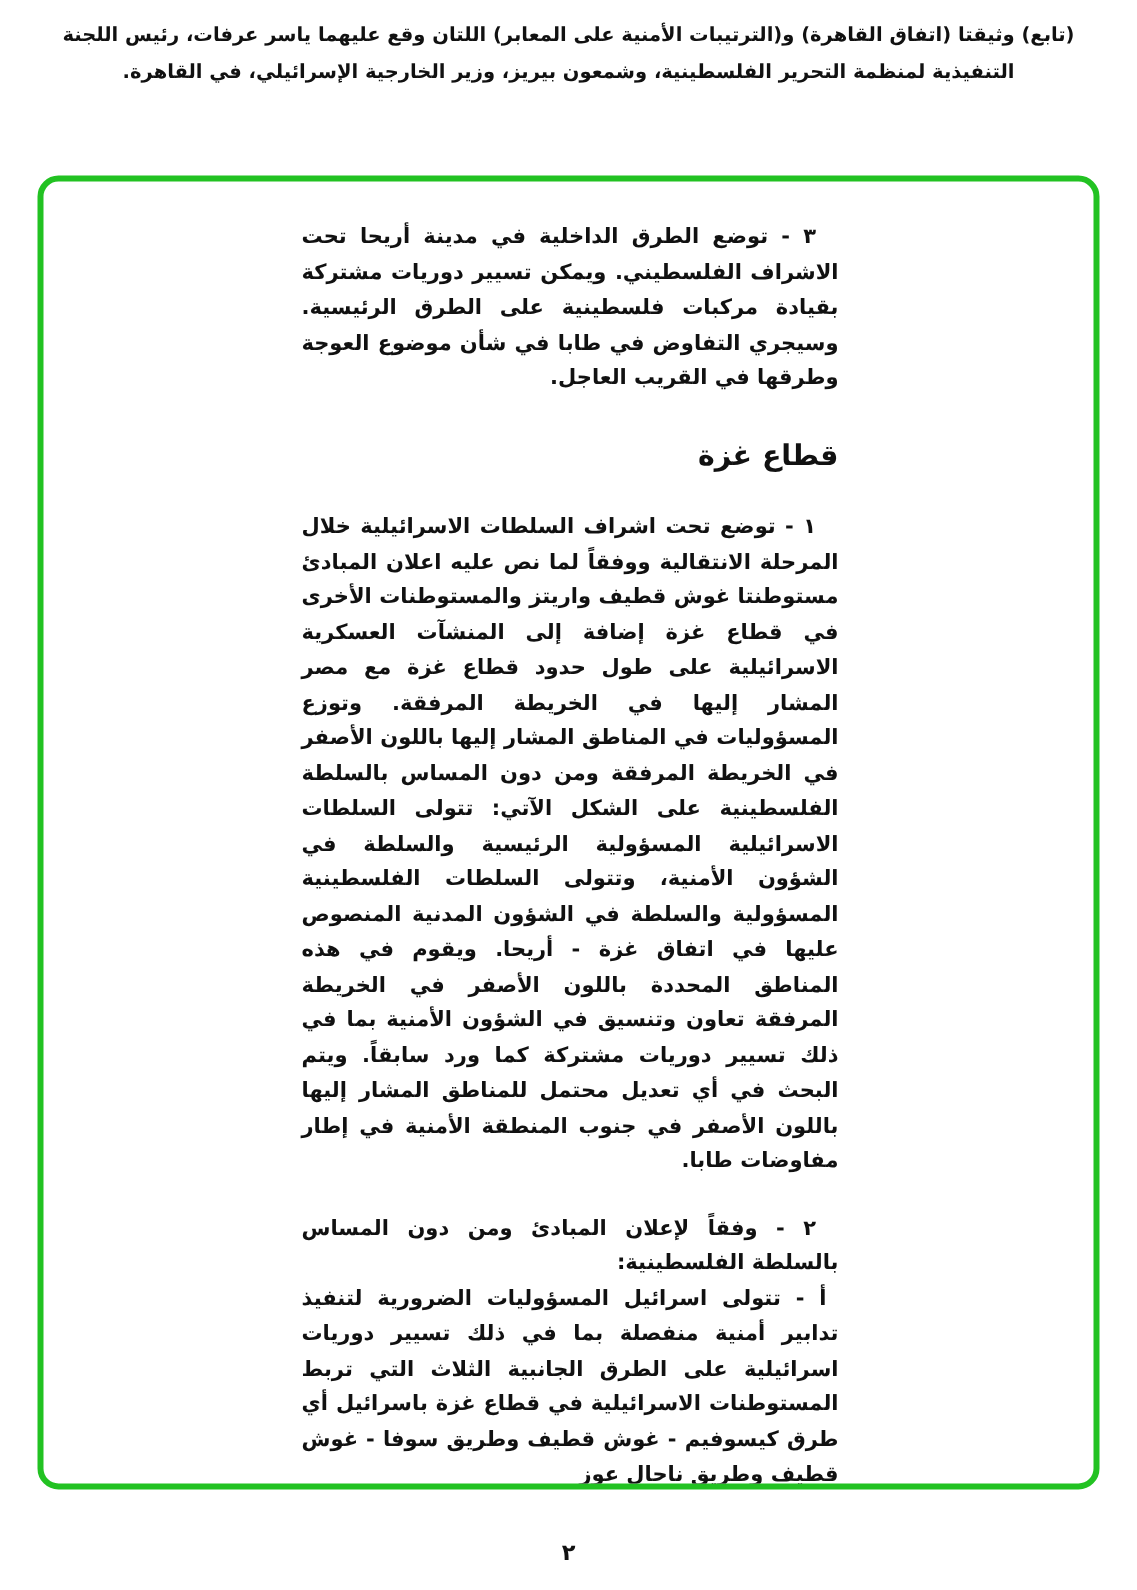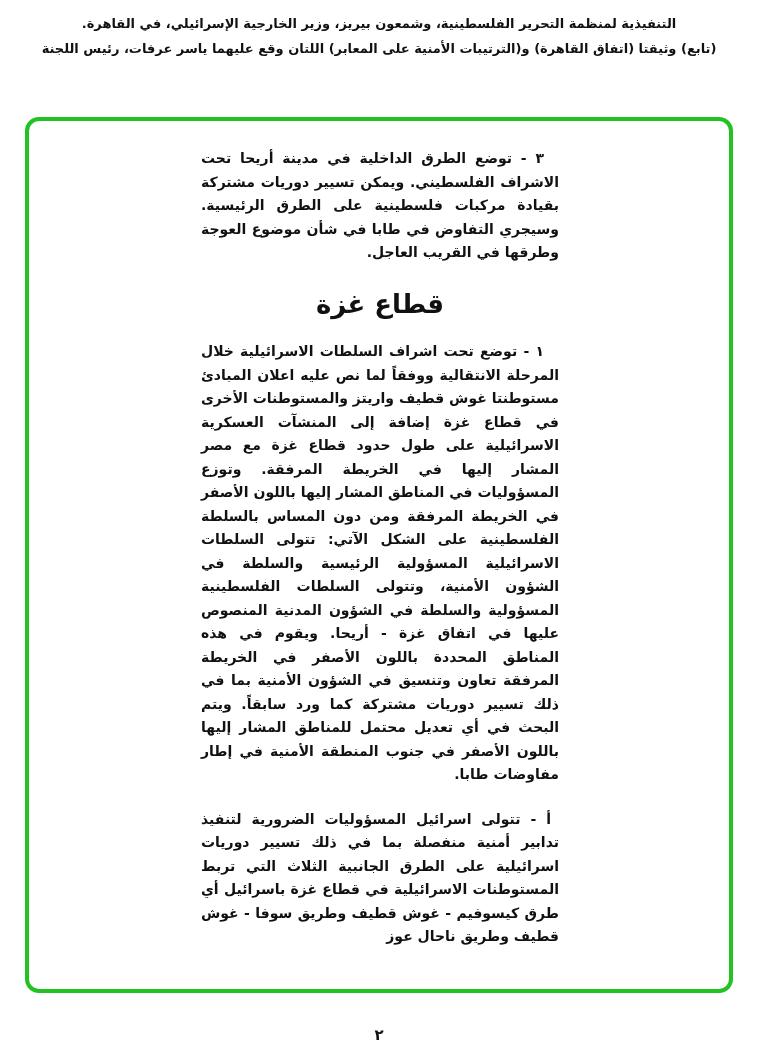--- a/index.html
+++ b/index.html
@@ -50,45 +50,45 @@
     line-height: 23.5px;
     font-weight: bold;
   }
   .para {
     margin: 0 0 21px 0;
     text-indent: 15px;
   }
   .para.attached { margin-bottom: 0; }
   .para.sub { text-indent: 8px; }
   .section-title {
-    text-align: center;
-    font-size: 26px;
+    font-size: 19px;
     font-weight: bold;
     margin: 28px 0 24px 0;
   }
   .page-number {
     position: absolute;
     bottom: 16px;
     left: 0;
     width: 100%;
     text-align: center;
     font-size: 15px;
     font-weight: bold;
   }
 </style>
 </head>
 <body>
 
 <header class="header">
+  <div>(تابع) وثيقتا (اتفاق القاهرة) و(الترتيبات الأمنية على المعابر) اللتان وقع عليهما ياسر عرفات، رئيس اللجنة</div>
   <div>التنفيذية لمنظمة التحرير الفلسطينية، وشمعون بيريز، وزير الخارجية الإسرائيلي، في القاهرة.</div>
-  <div>(تابع) وثيقتا (اتفاق القاهرة) و(الترتيبات الأمنية على المعابر) اللتان وقع عليهما ياسر عرفات، رئيس اللجنة</div>
 </header>
 
 <div class="doc-box" style="border-color: rgb(34, 194, 34);">
   <div class="text-col">
     <p class="para">٣ - توضع الطرق الداخلية في مدينة أريحا تحت الاشراف الفلسطيني. ويمكن تسيير دوريات مشتركة بقيادة مركبات فلسطينية على الطرق الرئيسية. وسيجري التفاوض في طابا في شأن موضوع العوجة وطرقها في القريب العاجل.</p>
     <h2 class="section-title">قطاع غزة</h2>
     <p class="para">١ - توضع تحت اشراف السلطات الاسرائيلية خلال المرحلة الانتقالية ووفقاً لما نص عليه اعلان المبادئ مستوطنتا غوش قطيف واريتز والمستوطنات الأخرى في قطاع غزة إضافة إلى المنشآت العسكرية الاسرائيلية على طول حدود قطاع غزة مع مصر المشار إليها في الخريطة المرفقة. وتوزع المسؤوليات في المناطق المشار إليها باللون الأصفر في الخريطة المرفقة ومن دون المساس بالسلطة الفلسطينية على الشكل الآتي: تتولى السلطات الاسرائيلية المسؤولية الرئيسية والسلطة في الشؤون الأمنية، وتتولى السلطات الفلسطينية المسؤولية والسلطة في الشؤون المدنية المنصوص عليها في اتفاق غزة - أريحا. ويقوم في هذه المناطق المحددة باللون الأصفر في الخريطة المرفقة تعاون وتنسيق في الشؤون الأمنية بما في ذلك تسيير دوريات مشتركة كما ورد سابقاً. ويتم البحث في أي تعديل محتمل للمناطق المشار إليها باللون الأصفر في جنوب المنطقة الأمنية في إطار مفاوضات طابا.</p>
+    <p class="para attached">٢ - وفقاً لإعلان المبادئ ومن دون المساس بالسلطة الفلسطينية:</p>
     <p class="para sub">أ - تتولى اسرائيل المسؤوليات الضرورية لتنفيذ تدابير أمنية منفصلة بما في ذلك تسيير دوريات اسرائيلية على الطرق الجانبية الثلاث التي تربط المستوطنات الاسرائيلية في قطاع غزة باسرائيل أي طرق كيسوفيم - غوش قطيف وطريق سوفا - غوش قطيف وطريق ناحال عوز</p>
   </div>
 </div>
 
 <div class="page-number">٢</div>
 
 </body></html>

